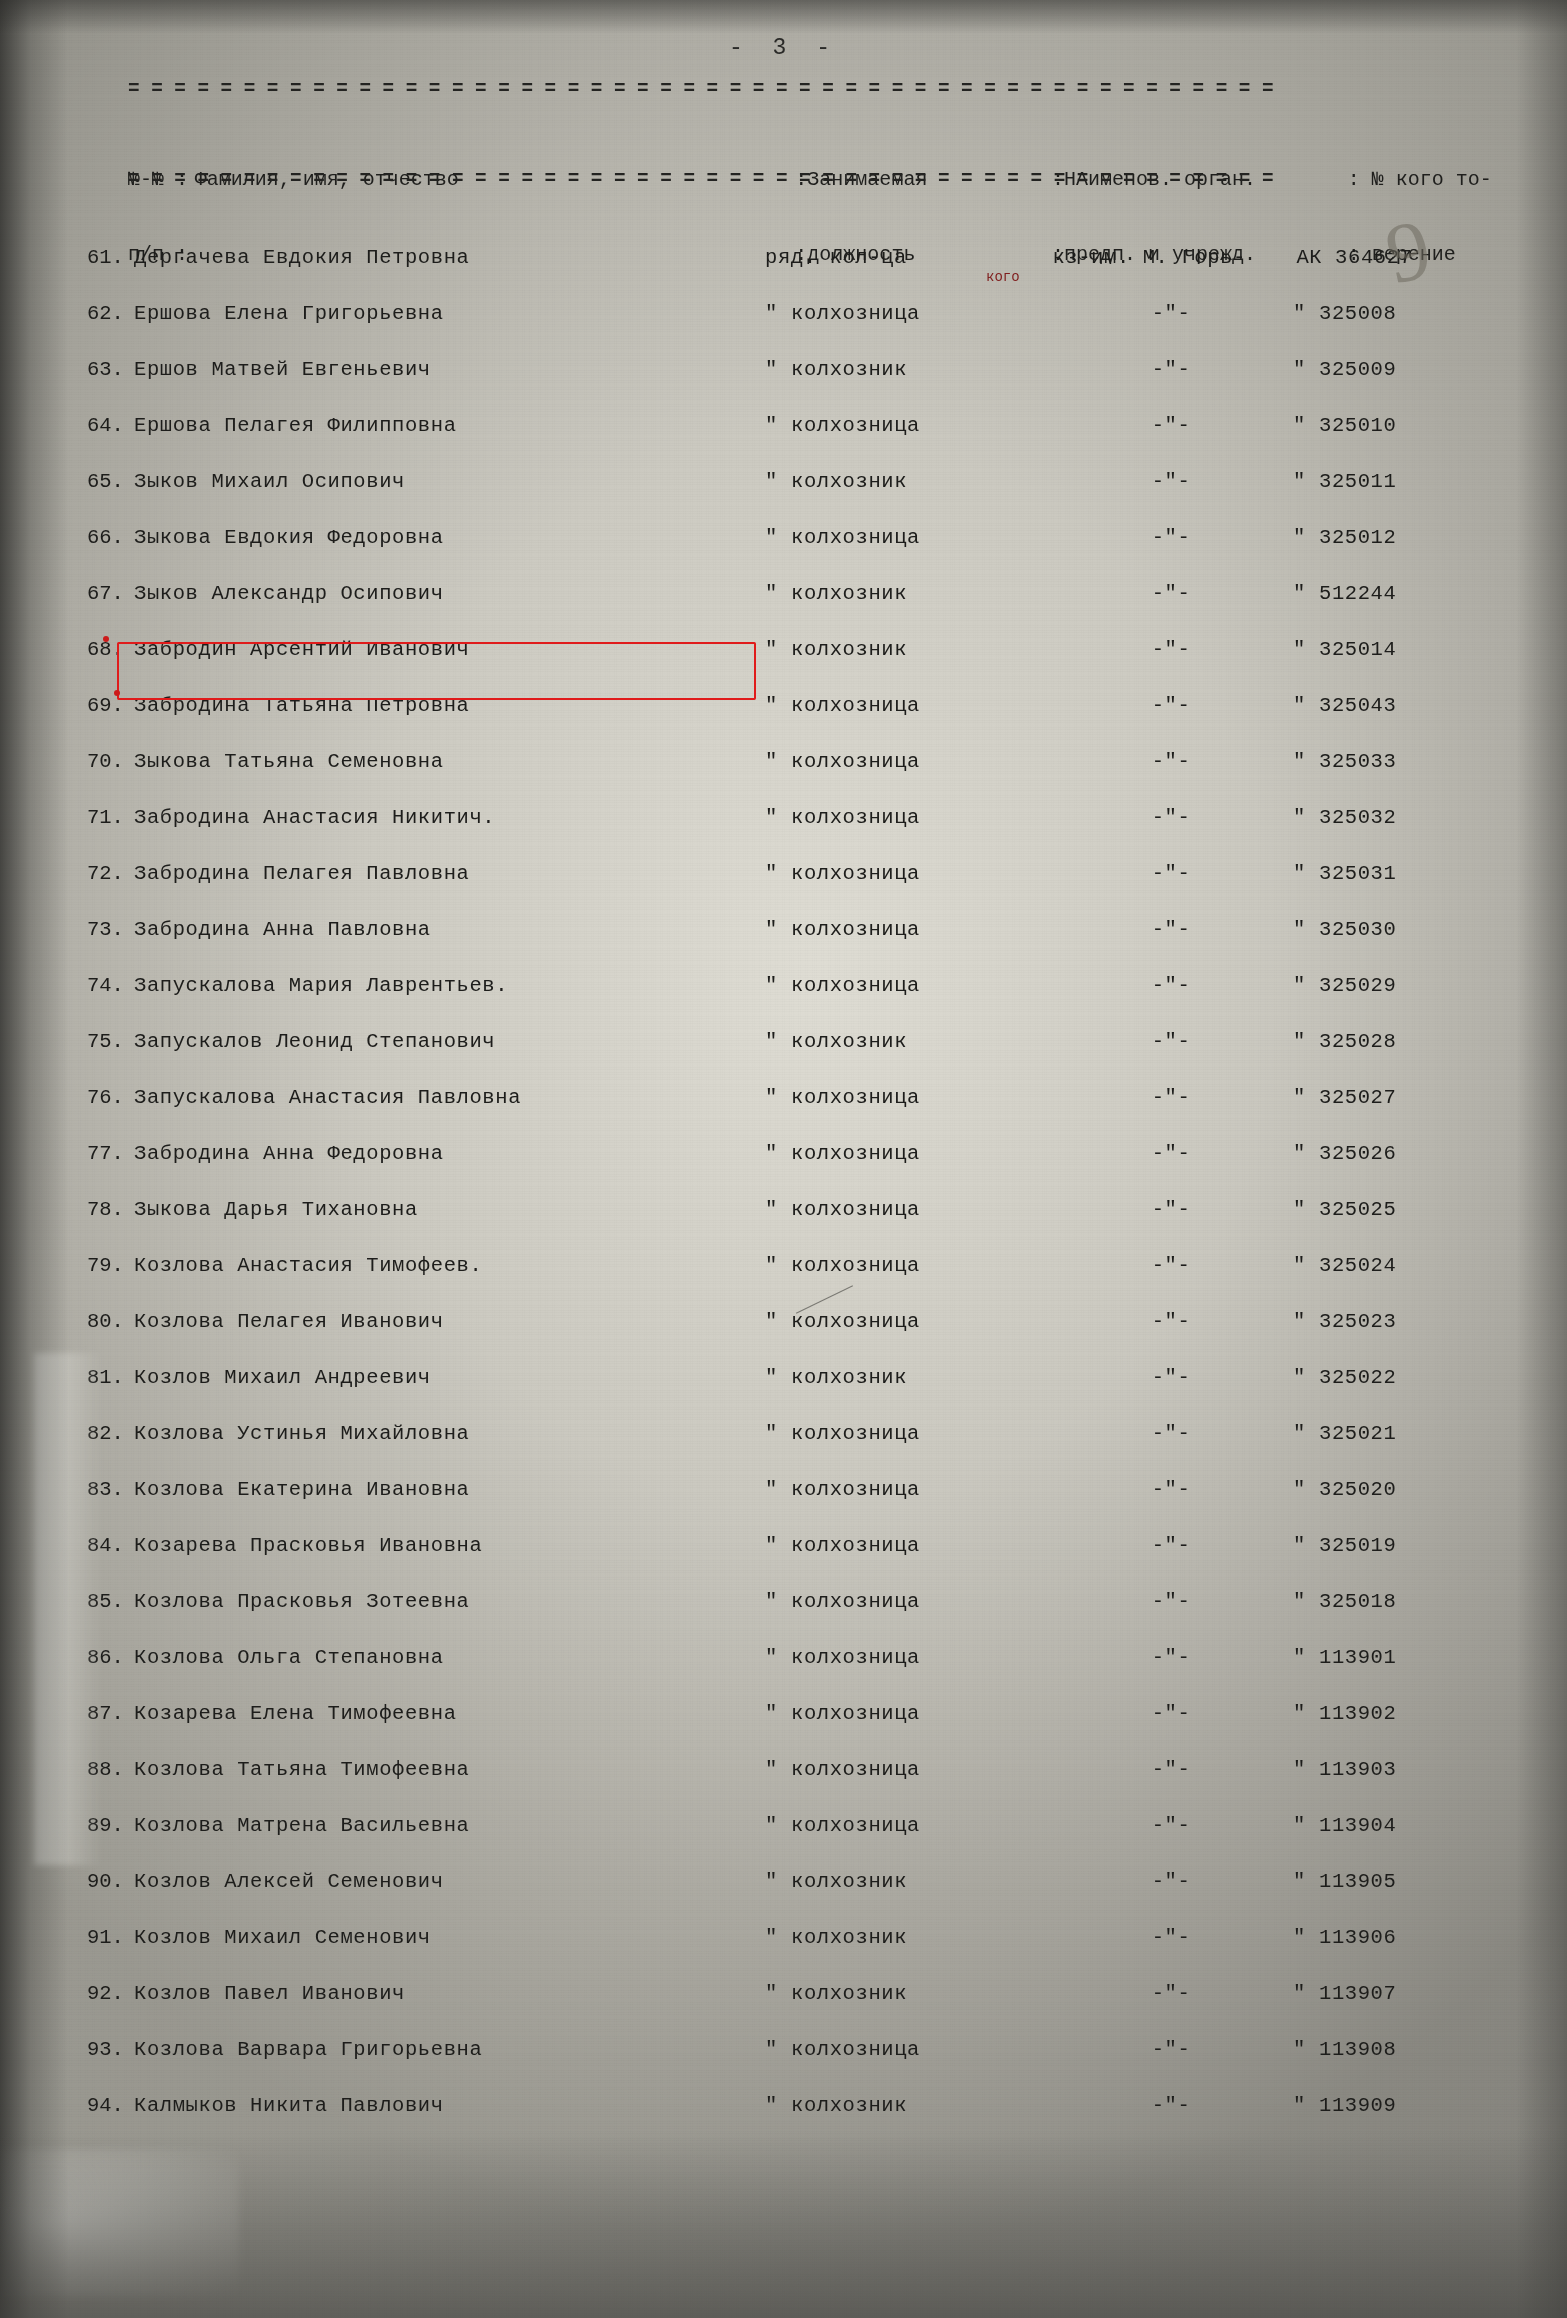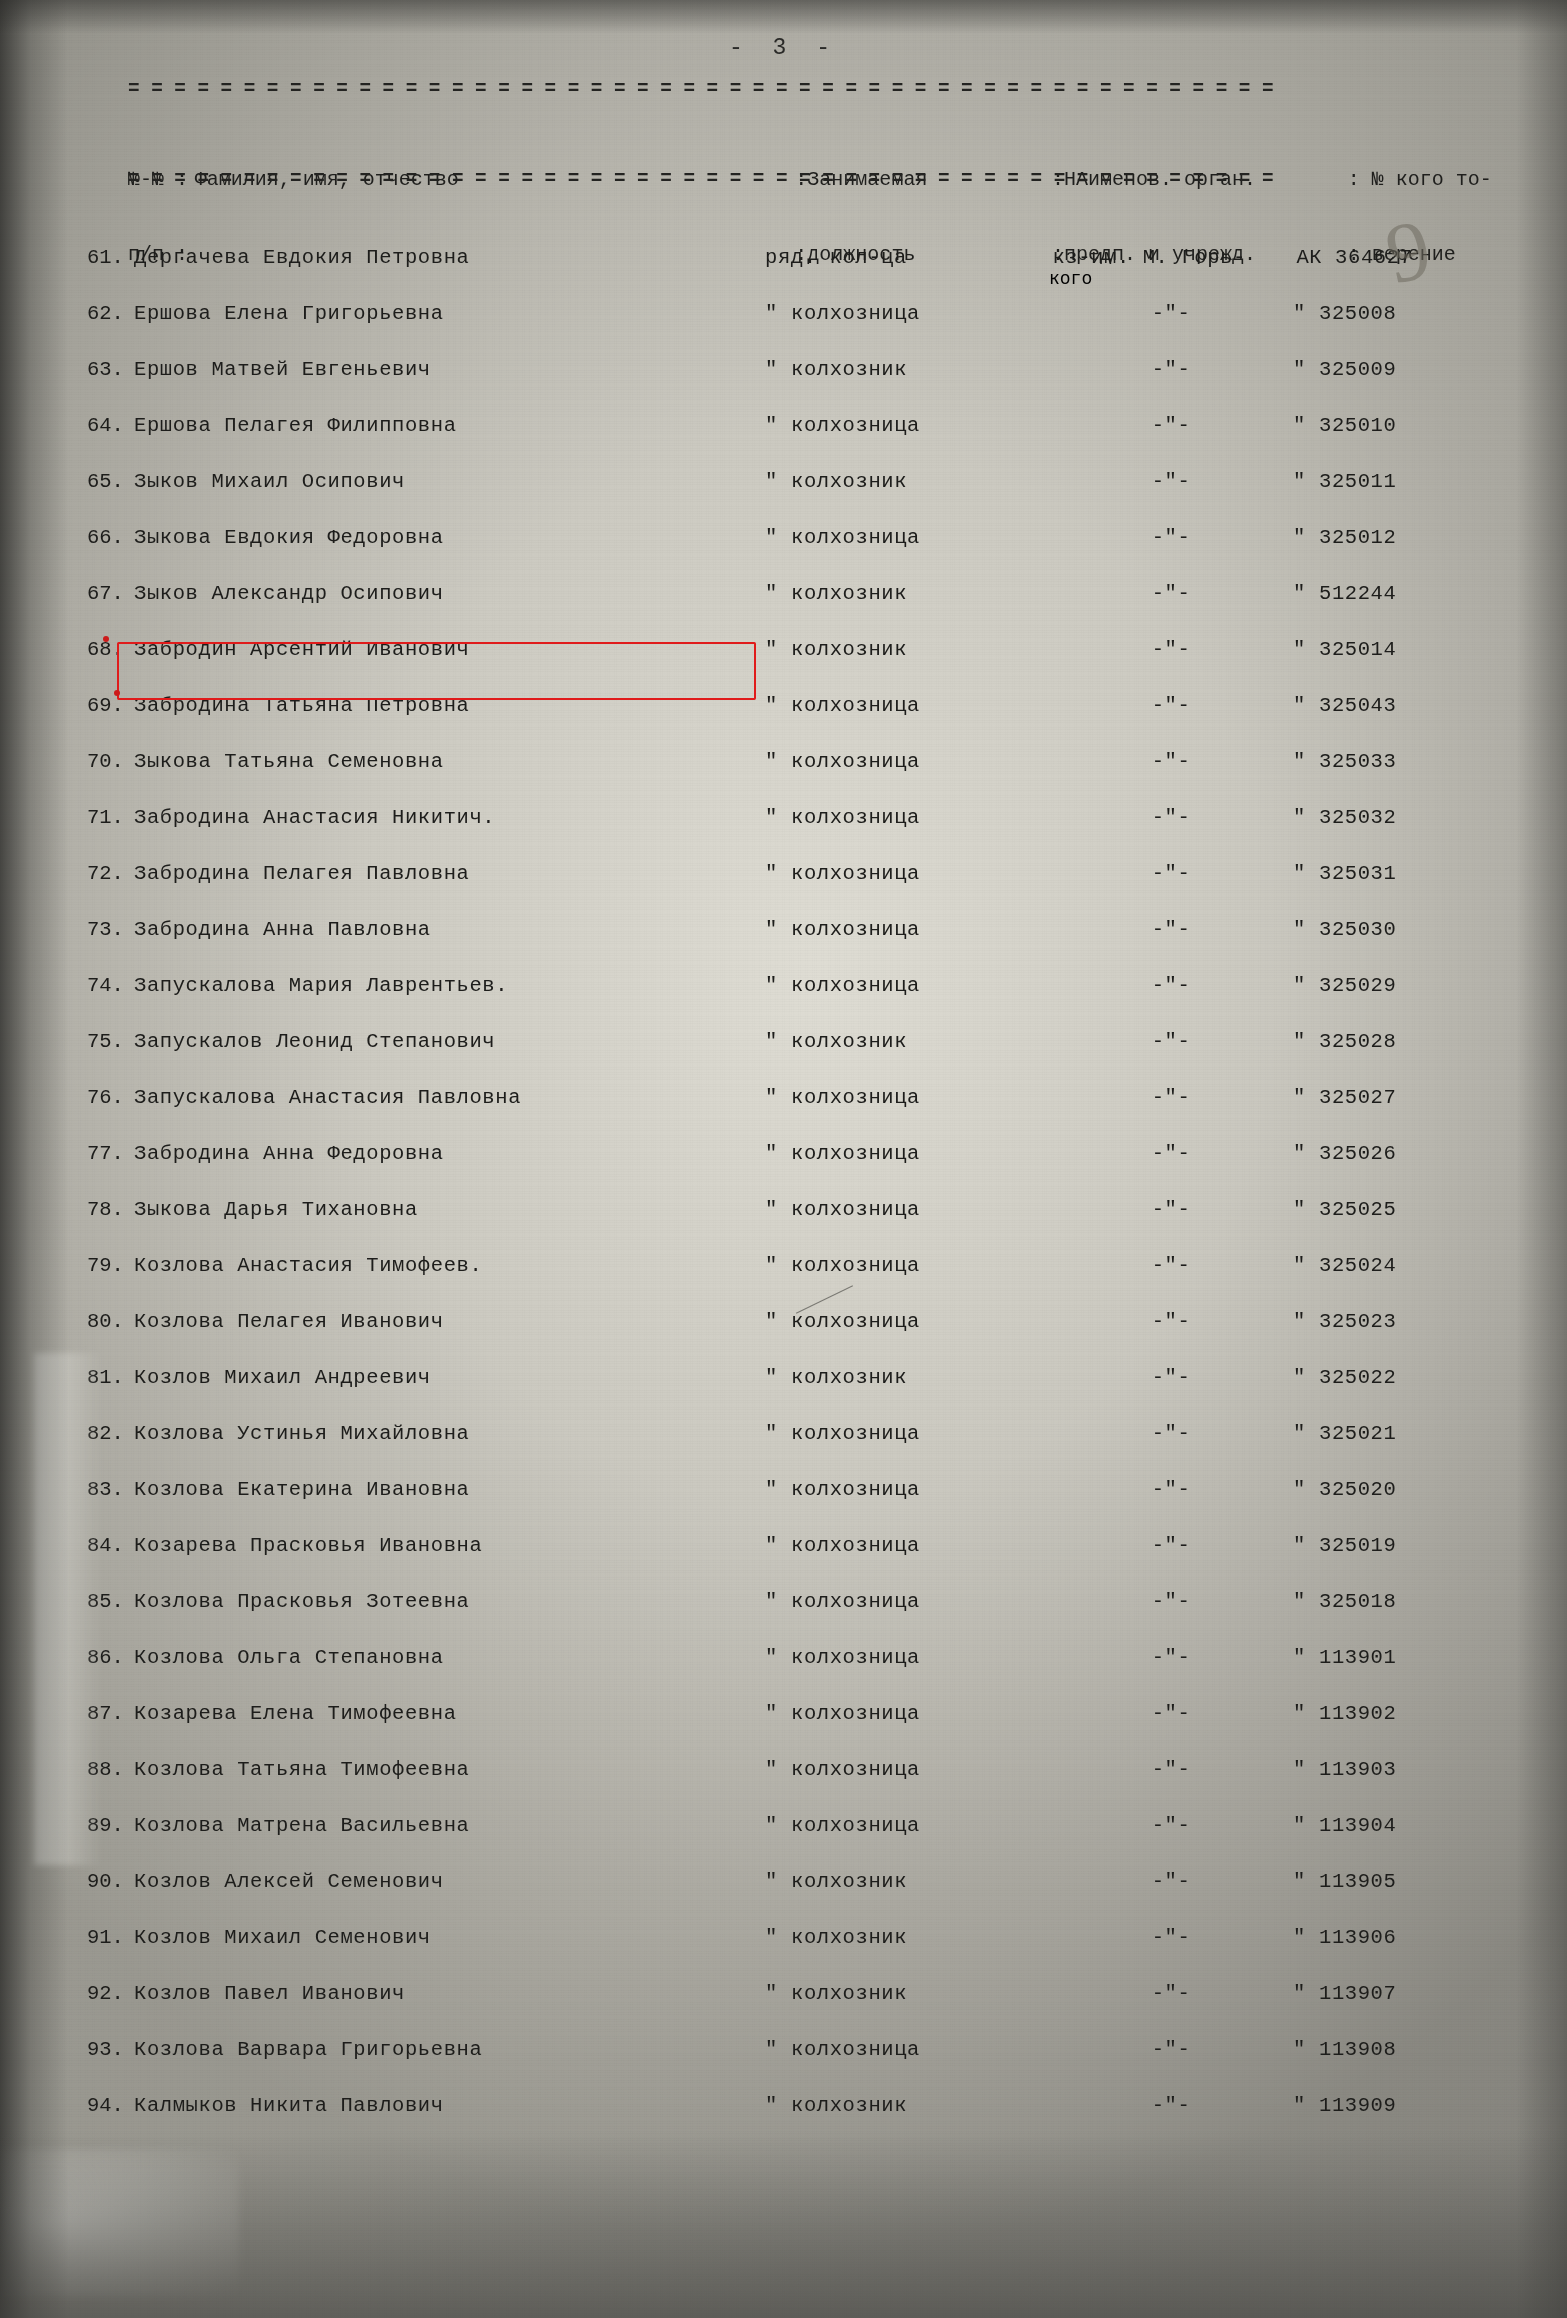--- a/index.html
+++ b/index.html
@@ -162,24 +162,24 @@
   .row .q { display: inline-block; width: 26px; }
 
   
   .row.first .col-org {
     width: 244px;
     text-align: left;
     padding-left: 3.4px;
   }
   .org-sub {
     position: absolute;
-    left: 1049px;
+    left: 986px;
     top: 23px;
-    font-size: 18px;
-    color: #000000;
+    font-size: 14px;
+    color: #7f1d1d;
   }
 
   .highlight-box {
     position: absolute;
     left: 117px;
     top: 642px;
     width: 639px;
     height: 58px;
     border: 2.8px solid #e01b1b;
     border-radius: 1.7px;

